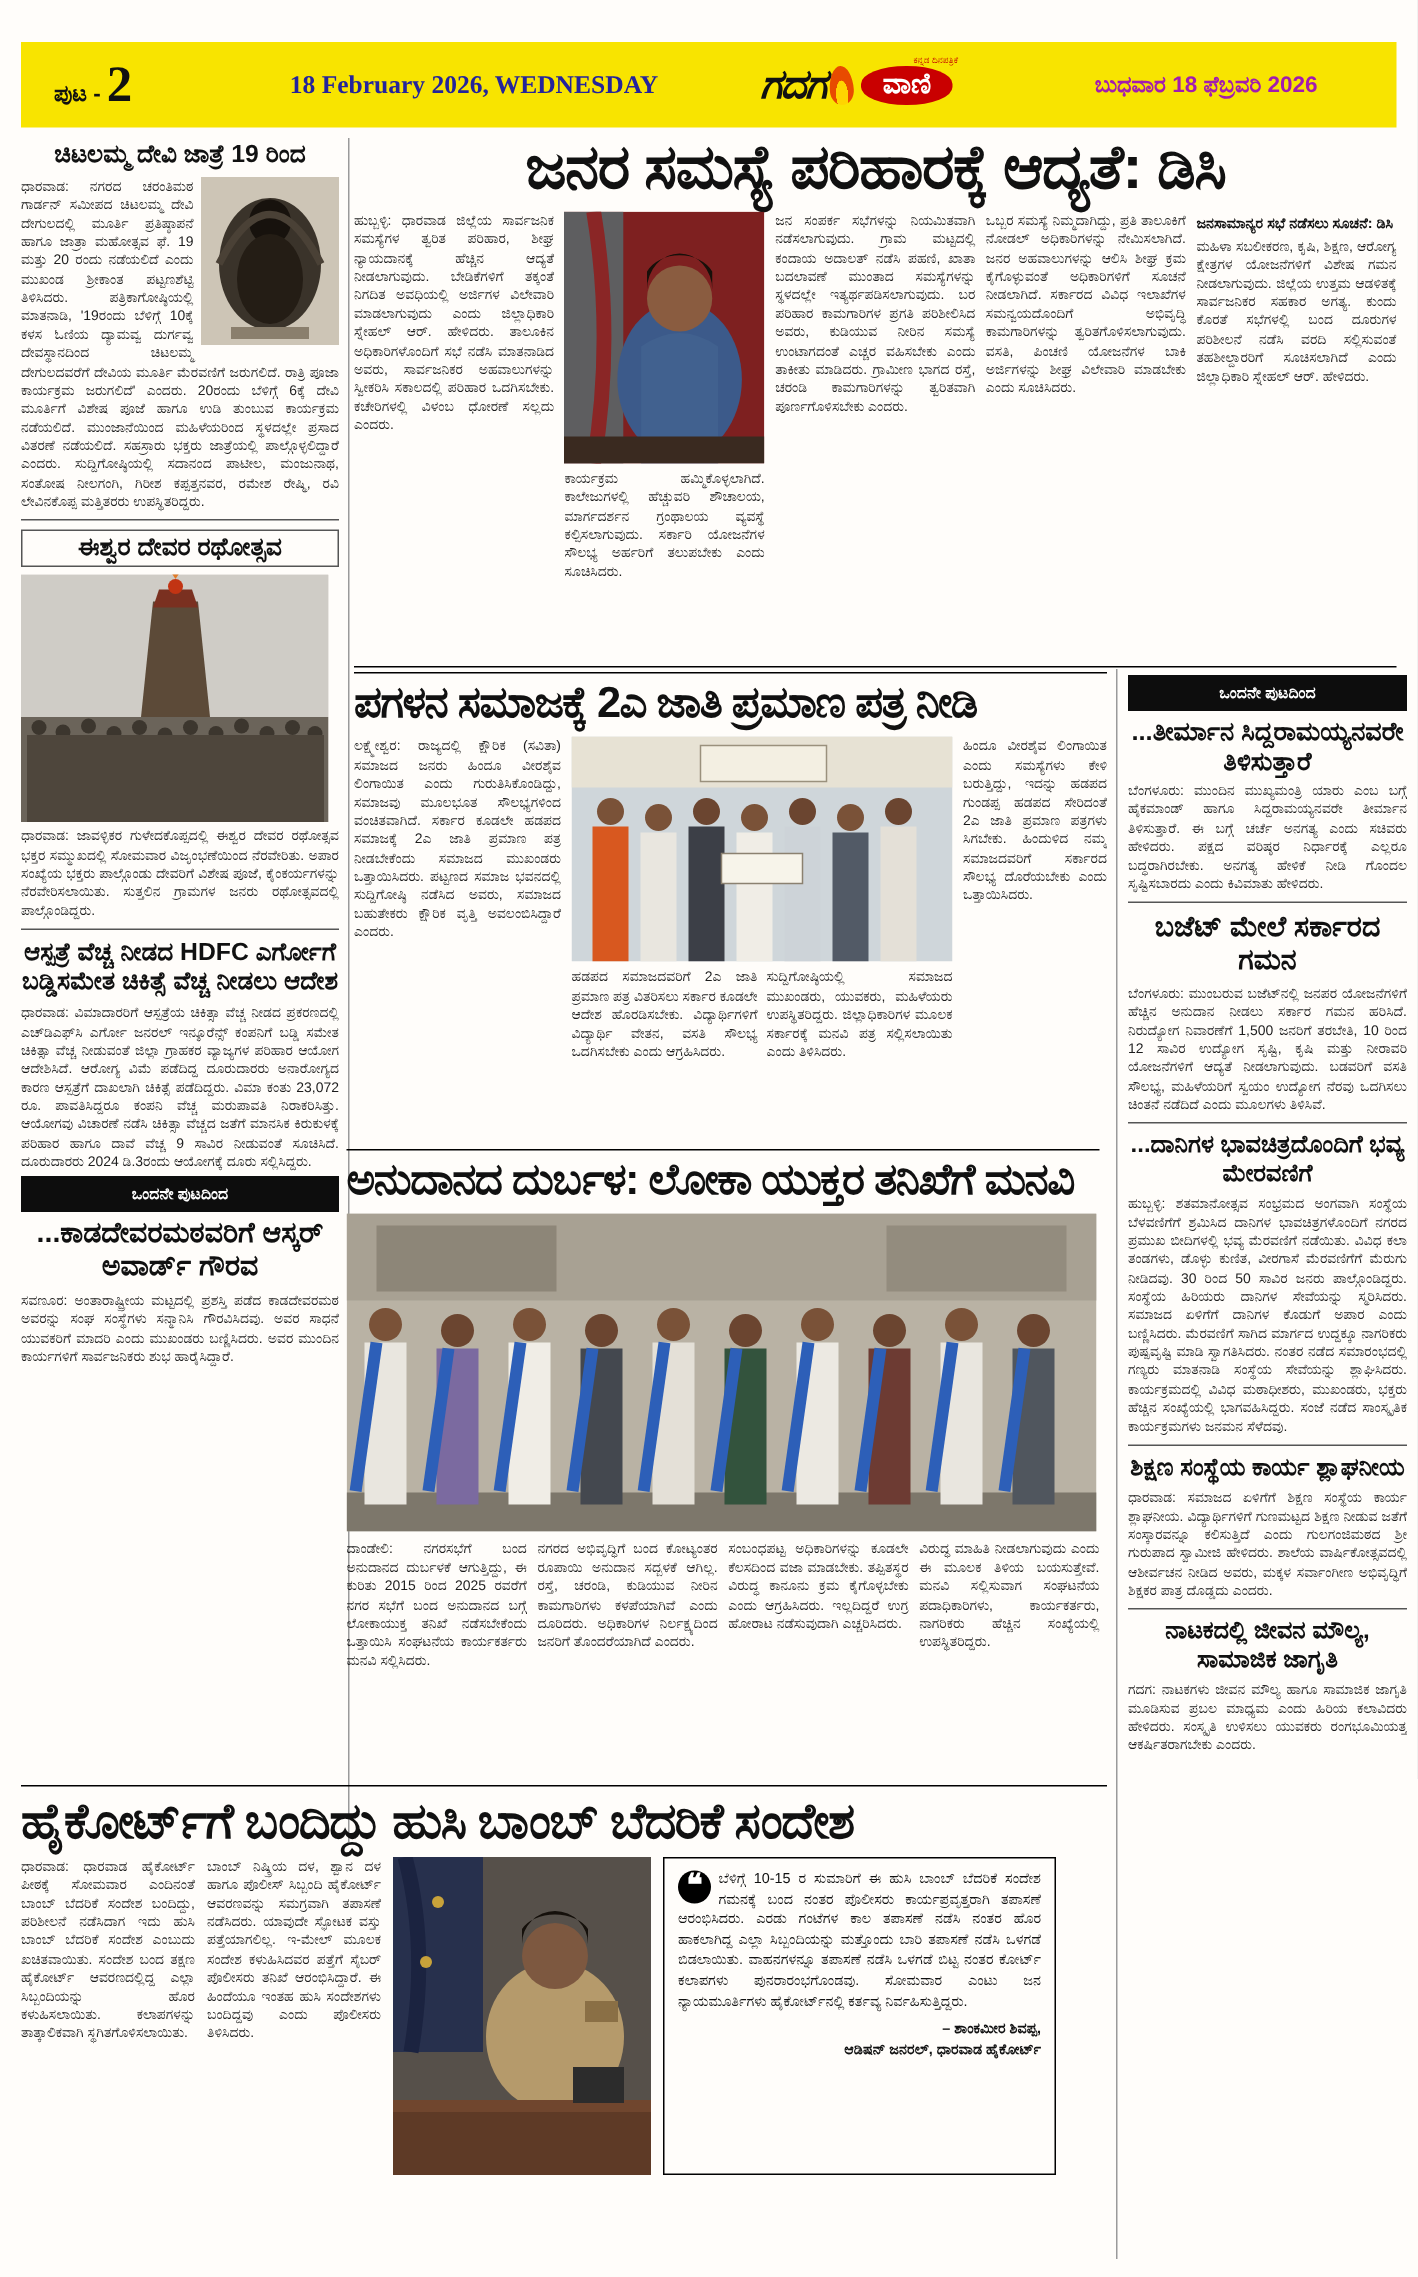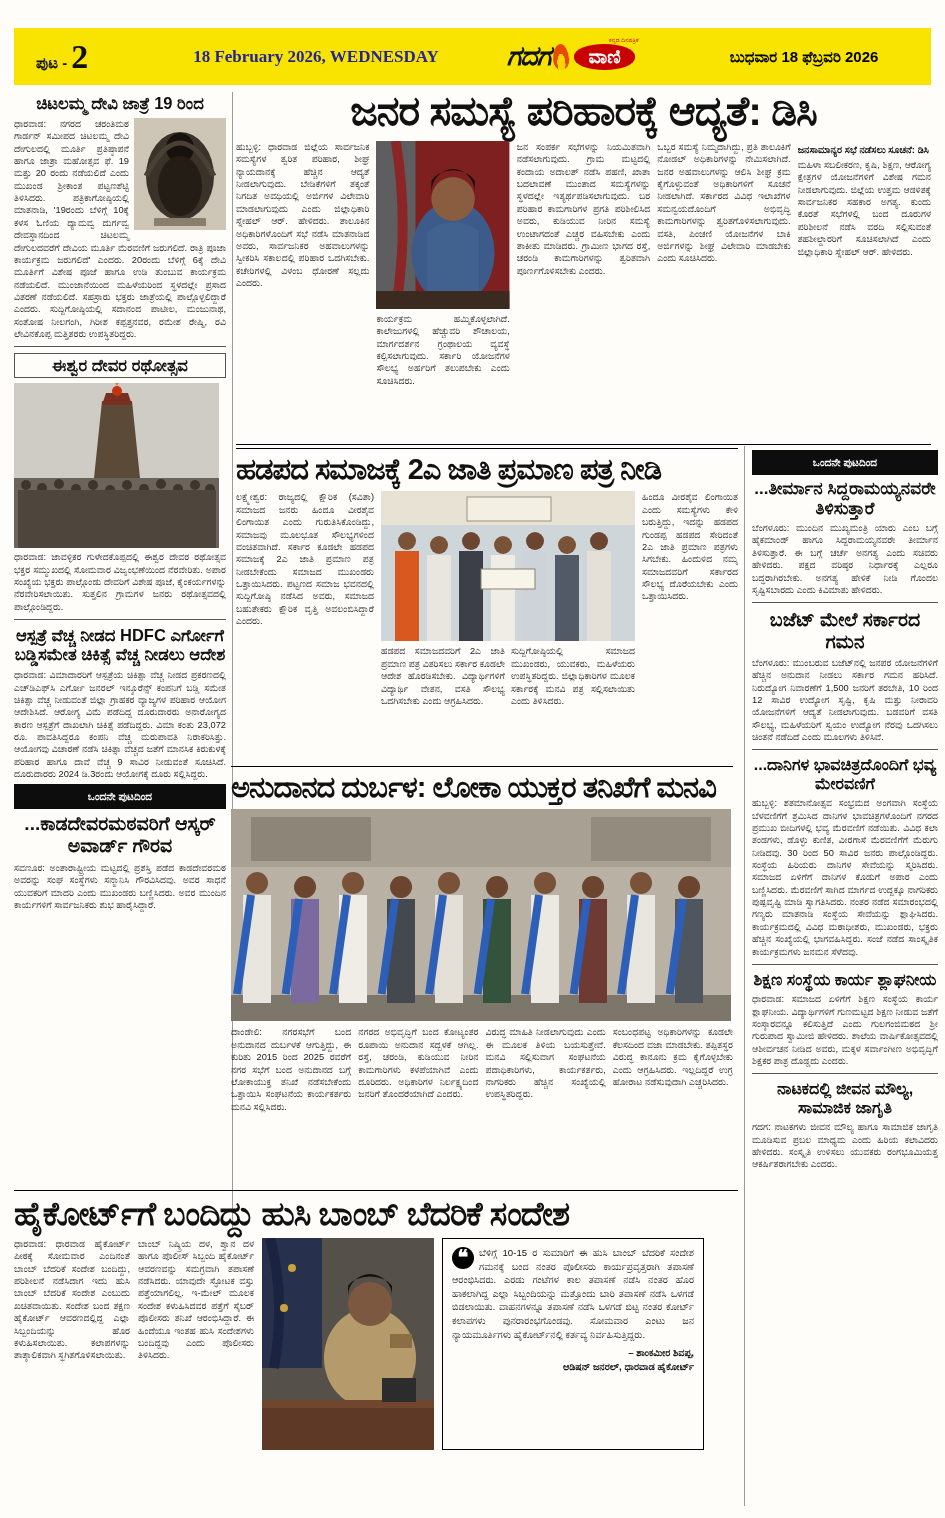--- a/index.html
+++ b/index.html
@@ -11,21 +11,21 @@
   .pgnum{display:flex;align-items:baseline;margin-left:22px;white-space:nowrap;}
   .pgnum .lbl{font-weight:bold;font-size:15px;}
   .pgnum .num{font-weight:bold;font-size:34px;margin-left:4px;font-family:"Liberation Serif",serif;}
   .date-en{font-family:"Liberation Serif",serif;font-weight:bold;font-size:17px;color:#24249B;margin-left:105px;white-space:nowrap;}
   .brand{display:flex;align-items:center;margin-left:68px;position:relative;}
   .brand .b1{font-weight:bold;font-size:27px;font-style:italic;letter-spacing:-1px;}
   .flame{width:16px;height:26px;background:radial-gradient(ellipse at 50% 75%,#ffd400 0 35%,#e84b00 36% 75%,#a30000 76% 100%);
          border-radius:50% 50% 50% 50%/62% 62% 38% 38%;margin:0 3px;transform:rotate(-4deg);}
   .brand .tagline{position:absolute;top:-4px;right:-4px;font-size:6px;color:#C40000;white-space:nowrap;}
   .brand .b2{background:#C90000;color:#fff;font-weight:bold;font-size:19px;padding:2px 14px;border-radius:50%/46%;margin-left:2px;}
-  .date-kn{font-weight:bold;font-size:15px;color:#000000;margin-left:95px;white-space:nowrap;}
+  .date-kn{font-weight:bold;font-size:15px;color:#a21caf;margin-left:95px;white-space:nowrap;}
   
   .body-txt{font-size:9.3px;line-height:1.33;text-align:justify;color:#1c1c1c;}
   .kicker{background:#0d0d0d;color:#fff;text-align:center;font-size:10.5px;font-weight:bold;padding:6px 0;margin:4px 0;}
   .rule{border:0;border-top:1px solid #555;margin:6px 0;}
   
   #colL{left:14px;top:92px;width:212px;height:1136px;border-right:1px solid #9a9a9a;padding-right:6px;}
   .hl-s{font-weight:bold;font-size:16.5px;text-align:center;line-height:1.15;margin:2px 0 5px;}
   .hl-box{border:1px solid #555;padding:2px 0;}
   .floatR{float:right;margin:0 0 4px 5px;}
   
@@ -155,21 +155,21 @@
       <div class="mcol body-txt">ಜನ ಸಂಪರ್ಕ ಸಭೆಗಳನ್ನು ನಿಯಮಿತವಾಗಿ ನಡೆಸಲಾಗುವುದು. ಗ್ರಾಮ ಮಟ್ಟದಲ್ಲಿ ಕಂದಾಯ ಅದಾಲತ್ ನಡೆಸಿ ಪಹಣಿ, ಖಾತಾ ಬದಲಾವಣೆ ಮುಂತಾದ ಸಮಸ್ಯೆಗಳನ್ನು ಸ್ಥಳದಲ್ಲೇ ಇತ್ಯರ್ಥಪಡಿಸಲಾಗುವುದು. ಬರ ಪರಿಹಾರ ಕಾಮಗಾರಿಗಳ ಪ್ರಗತಿ ಪರಿಶೀಲಿಸಿದ ಅವರು, ಕುಡಿಯುವ ನೀರಿನ ಸಮಸ್ಯೆ ಉಂಟಾಗದಂತೆ ಎಚ್ಚರ ವಹಿಸಬೇಕು ಎಂದು ತಾಕೀತು ಮಾಡಿದರು. ಗ್ರಾಮೀಣ ಭಾಗದ ರಸ್ತೆ, ಚರಂಡಿ ಕಾಮಗಾರಿಗಳನ್ನು ತ್ವರಿತವಾಗಿ ಪೂರ್ಣಗೊಳಿಸಬೇಕು ಎಂದರು.</div>
       <div class="mcol body-txt">ಒಬ್ಬರ ಸಮಸ್ಯೆ ನಿಮ್ಮದಾಗಿದ್ದು, ಪ್ರತಿ ತಾಲೂಕಿಗೆ ನೋಡಲ್ ಅಧಿಕಾರಿಗಳನ್ನು ನೇಮಿಸಲಾಗಿದೆ. ಜನರ ಅಹವಾಲುಗಳನ್ನು ಆಲಿಸಿ ಶೀಘ್ರ ಕ್ರಮ ಕೈಗೊಳ್ಳುವಂತೆ ಅಧಿಕಾರಿಗಳಿಗೆ ಸೂಚನೆ ನೀಡಲಾಗಿದೆ. ಸರ್ಕಾರದ ವಿವಿಧ ಇಲಾಖೆಗಳ ಸಮನ್ವಯದೊಂದಿಗೆ ಅಭಿವೃದ್ಧಿ ಕಾಮಗಾರಿಗಳನ್ನು ತ್ವರಿತಗೊಳಿಸಲಾಗುವುದು. ವಸತಿ, ಪಿಂಚಣಿ ಯೋಜನೆಗಳ ಬಾಕಿ ಅರ್ಜಿಗಳನ್ನು ಶೀಘ್ರ ವಿಲೇವಾರಿ ಮಾಡಬೇಕು ಎಂದು ಸೂಚಿಸಿದರು.</div>
       <div class="mcol">
         <div class="subhead">ಜನಸಾಮಾನ್ಯರ ಸಭೆ ನಡೆಸಲು ಸೂಚನೆ: ಡಿಸಿ</div>
         <div class="body-txt">ಮಹಿಳಾ ಸಬಲೀಕರಣ, ಕೃಷಿ, ಶಿಕ್ಷಣ, ಆರೋಗ್ಯ ಕ್ಷೇತ್ರಗಳ ಯೋಜನೆಗಳಿಗೆ ವಿಶೇಷ ಗಮನ ನೀಡಲಾಗುವುದು. ಜಿಲ್ಲೆಯ ಉತ್ತಮ ಆಡಳಿತಕ್ಕೆ ಸಾರ್ವಜನಿಕರ ಸಹಕಾರ ಅಗತ್ಯ. ಕುಂದು ಕೊರತೆ ಸಭೆಗಳಲ್ಲಿ ಬಂದ ದೂರುಗಳ ಪರಿಶೀಲನೆ ನಡೆಸಿ ವರದಿ ಸಲ್ಲಿಸುವಂತೆ ತಹಶೀಲ್ದಾರರಿಗೆ ಸೂಚಿಸಲಾಗಿದೆ ಎಂದು ಜಿಲ್ಲಾಧಿಕಾರಿ ಸ್ನೇಹಲ್ ಆರ್. ಹೇಳಿದರು.</div>
       </div>
     </div>
   </div>
 
   <div class="sec" id="mid1">
-    <div class="hl-mid">ಹಡಪದ ಸಮಾಜಕ್ಕೆ 2ಎ ಜಾತಿ ಪ್ರಮಾಣ ಪತ್ರ ನೀಡಿ</div>
+    <div class="hl-mid">ಪಗಳನ ಸಮಾಜಕ್ಕೆ 2ಎ ಜಾತಿ ಪ್ರಮಾಣ ಪತ್ರ ನೀಡಿ</div>
     <div class="mid1-grid">
       <div class="mid1-left body-txt">ಲಕ್ಷ್ಮೇಶ್ವರ: ರಾಜ್ಯದಲ್ಲಿ ಕ್ಷೌರಿಕ (ಸವಿತಾ) ಸಮಾಜದ ಜನರು ಹಿಂದೂ ವೀರಶೈವ ಲಿಂಗಾಯಿತ ಎಂದು ಗುರುತಿಸಿಕೊಂಡಿದ್ದು, ಸಮಾಜವು ಮೂಲಭೂತ ಸೌಲಭ್ಯಗಳಿಂದ ವಂಚಿತವಾಗಿದೆ. ಸರ್ಕಾರ ಕೂಡಲೇ ಹಡಪದ ಸಮಾಜಕ್ಕೆ 2ಎ ಜಾತಿ ಪ್ರಮಾಣ ಪತ್ರ ನೀಡಬೇಕೆಂದು ಸಮಾಜದ ಮುಖಂಡರು ಒತ್ತಾಯಿಸಿದರು. ಪಟ್ಟಣದ ಸಮಾಜ ಭವನದಲ್ಲಿ ಸುದ್ದಿಗೋಷ್ಠಿ ನಡೆಸಿದ ಅವರು, ಸಮಾಜದ ಬಹುತೇಕರು ಕ್ಷೌರಿಕ ವೃತ್ತಿ ಅವಲಂಬಿಸಿದ್ದಾರೆ ಎಂದರು.</div>
       <div class="mid1-center">
         <svg class="photo" width="254" height="150" viewBox="0 0 254 150">
           <rect width="254" height="150" fill="#cfd6da"></rect>
           <rect y="0" width="254" height="34" fill="#e7e2d4"></rect>
           <rect x="86" y="6" width="84" height="24" fill="#f3efe2" stroke="#9a917d"></rect>
           <g>
             <g transform="translate(14,40)">
                 <circle cx="12" cy="10" r="9" fill="#7a5238"></circle>
@@ -268,22 +268,22 @@
         <g transform="translate(442,66)">
             <circle cx="16" cy="12" r="11" fill="#6b4530"></circle>
             <rect x="2" y="24" width="28" height="104" fill="#50565e"></rect>
             <rect x="6" y="24" width="8" height="96" fill="#2d5fb8" transform="rotate(8 10 24)"></rect>
           </g>
       </g>
     </svg>
     <div class="mid2-cols">
       <div class="body-txt">ದಾಂಡೇಲಿ: ನಗರಸಭೆಗೆ ಬಂದ ಅನುದಾನದ ದುರ್ಬಳಕೆ ಆಗುತ್ತಿದ್ದು, ಈ ಕುರಿತು 2015 ರಿಂದ 2025 ರವರೆಗೆ ನಗರ ಸಭೆಗೆ ಬಂದ ಅನುದಾನದ ಬಗ್ಗೆ ಲೋಕಾಯುಕ್ತ ತನಿಖೆ ನಡೆಸಬೇಕೆಂದು ಒತ್ತಾಯಿಸಿ ಸಂಘಟನೆಯ ಕಾರ್ಯಕರ್ತರು ಮನವಿ ಸಲ್ಲಿಸಿದರು.</div>
       <div class="body-txt">ನಗರದ ಅಭಿವೃದ್ಧಿಗೆ ಬಂದ ಕೋಟ್ಯಂತರ ರೂಪಾಯಿ ಅನುದಾನ ಸದ್ಬಳಕೆ ಆಗಿಲ್ಲ. ರಸ್ತೆ, ಚರಂಡಿ, ಕುಡಿಯುವ ನೀರಿನ ಕಾಮಗಾರಿಗಳು ಕಳಪೆಯಾಗಿವೆ ಎಂದು ದೂರಿದರು. ಅಧಿಕಾರಿಗಳ ನಿರ್ಲಕ್ಷ್ಯದಿಂದ ಜನರಿಗೆ ತೊಂದರೆಯಾಗಿದೆ ಎಂದರು.</div>
+      <div class="body-txt">ಸಂಬಂಧಪಟ್ಟ ಅಧಿಕಾರಿಗಳನ್ನು ಕೂಡಲೇ ಕೆಲಸದಿಂದ ವಜಾ ಮಾಡಬೇಕು. ತಪ್ಪಿತಸ್ಥರ ವಿರುದ್ಧ ಕಾನೂನು ಕ್ರಮ ಕೈಗೊಳ್ಳಬೇಕು ಎಂದು ಆಗ್ರಹಿಸಿದರು. ಇಲ್ಲದಿದ್ದರೆ ಉಗ್ರ ಹೋರಾಟ ನಡೆಸುವುದಾಗಿ ಎಚ್ಚರಿಸಿದರು.</div>
       <div class="body-txt">ವಿರುದ್ಧ ಮಾಹಿತಿ ನೀಡಲಾಗುವುದು ಎಂದು ಈ ಮೂಲಕ ತಿಳಿಯ ಬಯಸುತ್ತೇವೆ. ಮನವಿ ಸಲ್ಲಿಸುವಾಗ ಸಂಘಟನೆಯ ಪದಾಧಿಕಾರಿಗಳು, ಕಾರ್ಯಕರ್ತರು, ನಾಗರಿಕರು ಹೆಚ್ಚಿನ ಸಂಖ್ಯೆಯಲ್ಲಿ ಉಪಸ್ಥಿತರಿದ್ದರು.</div>
-      <div class="body-txt">ಸಂಬಂಧಪಟ್ಟ ಅಧಿಕಾರಿಗಳನ್ನು ಕೂಡಲೇ ಕೆಲಸದಿಂದ ವಜಾ ಮಾಡಬೇಕು. ತಪ್ಪಿತಸ್ಥರ ವಿರುದ್ಧ ಕಾನೂನು ಕ್ರಮ ಕೈಗೊಳ್ಳಬೇಕು ಎಂದು ಆಗ್ರಹಿಸಿದರು. ಇಲ್ಲದಿದ್ದರೆ ಉಗ್ರ ಹೋರಾಟ ನಡೆಸುವುದಾಗಿ ಎಚ್ಚರಿಸಿದರು.</div>
     </div>
   </div>
 
   <div class="sec" id="colR">
     <div>
       <div class="kicker">ಒಂದನೇ ಪುಟದಿಂದ</div>
       <div class="hl-r" style="font-size:17px;">...ತೀರ್ಮಾನ ಸಿದ್ದರಾಮಯ್ಯನವರೇ ತಿಳಿಸುತ್ತಾರೆ</div>
       <div class="body-txt">ಬೆಂಗಳೂರು: ಮುಂದಿನ ಮುಖ್ಯಮಂತ್ರಿ ಯಾರು ಎಂಬ ಬಗ್ಗೆ ಹೈಕಮಾಂಡ್ ಹಾಗೂ ಸಿದ್ದರಾಮಯ್ಯನವರೇ ತೀರ್ಮಾನ ತಿಳಿಸುತ್ತಾರೆ. ಈ ಬಗ್ಗೆ ಚರ್ಚೆ ಅನಗತ್ಯ ಎಂದು ಸಚಿವರು ಹೇಳಿದರು. ಪಕ್ಷದ ವರಿಷ್ಠರ ನಿರ್ಧಾರಕ್ಕೆ ಎಲ್ಲರೂ ಬದ್ಧರಾಗಿರಬೇಕು. ಅನಗತ್ಯ ಹೇಳಿಕೆ ನೀಡಿ ಗೊಂದಲ ಸೃಷ್ಟಿಸಬಾರದು ಎಂದು ಕಿವಿಮಾತು ಹೇಳಿದರು.</div>
     </div>
     <hr class="rule">

